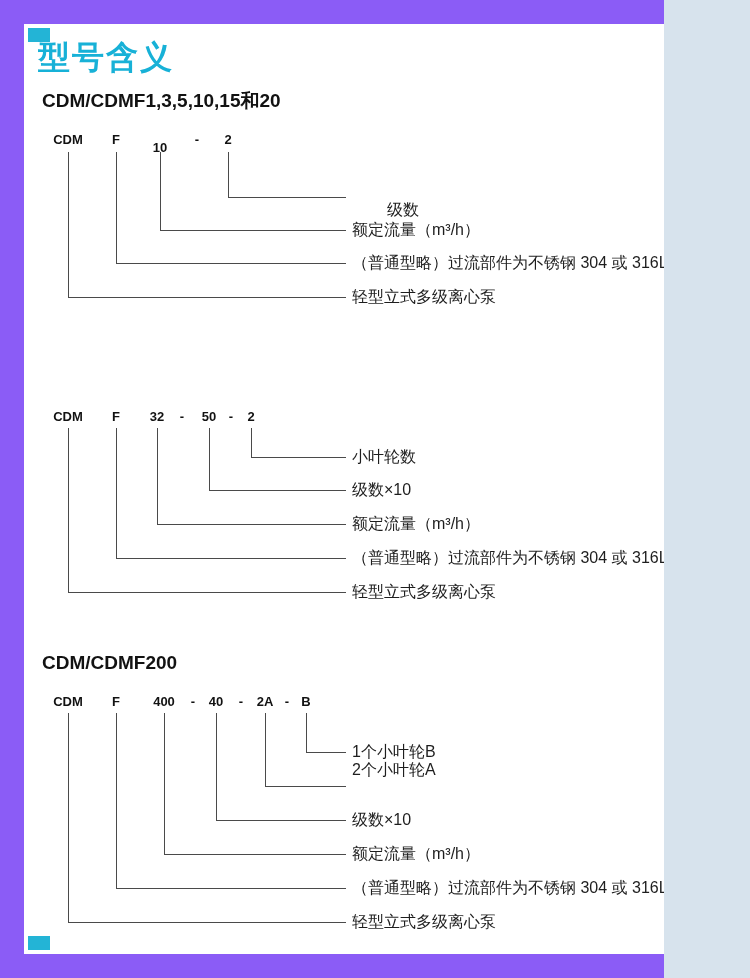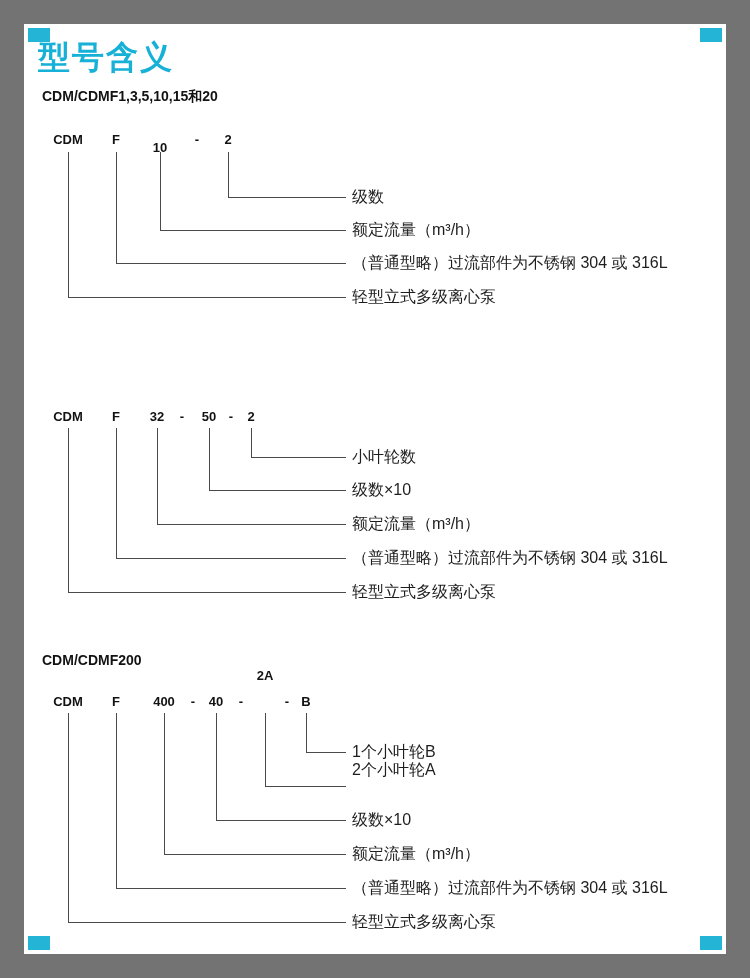--- a/index.html
+++ b/index.html
@@ -3,22 +3,22 @@
 <meta charset="utf-8">
 <style>
   html,body { margin:0; padding:0; }
   body {
     background:#d7e3ed;
     font-family:"Liberation Sans","DejaVu Sans",sans-serif;
     -webkit-font-smoothing:antialiased;
   }
   .frame {
     position:relative;
-    width:750px; height:978px;
-    background:#737373;
+    width:664px; height:978px;
+    background:#8b5cf6;
     overflow:hidden;
   }
   .page {
     position:absolute;
     left:24px; top:24px;
     width:702px; height:930px;
     background:#ffffff;
   }
   .corner {
     position:absolute;
@@ -34,21 +34,21 @@
     left:14px; top:12px;
     font-size:32px;
     font-weight:bold;
     color:#17b1d7;
     letter-spacing:2px;
     white-space:nowrap;
   }
   .heading {
     position:absolute;
     left:18px;
-    font-size:14px;
+    font-size:19px;
     font-weight:bold;
     color:#121212;
     white-space:nowrap;
   }
   .tok {
     position:absolute;
     transform:translateX(-50%);
     font-size:13px;
     font-weight:bold;
     color:#121212;
@@ -88,21 +88,21 @@
     <span class="tok" style="left:92px;  top:104px;">F</span>
     <span class="tok" style="left:136px; top:104px;margin-top:8px;">10</span>
     <span class="tok" style="left:173px; top:104px;">-</span>
     <span class="tok" style="left:204px; top:104px;">2</span>
 
     <div class="conn" style="left:204px; top:128px; width:117px; height:45px;"></div>
     <div class="conn" style="left:136px; top:128px; width:185px; height:78px;"></div>
     <div class="conn" style="left:92px;  top:128px; width:229px; height:111px;"></div>
     <div class="conn" style="left:44px;  top:128px; width:277px; height:145px;"></div>
 
-    <div class="lbl" style="top:173px;">级数</div>
+    <div class="lbl" style="top:186px;margin-left:35px;">级数</div>
     <div class="lbl" style="top:206px;">额定流量（m³/h）</div>
     <div class="lbl" style="top:239px;">（普通型略）过流部件为不锈钢 304 或 316L</div>
     <div class="lbl" style="top:273px;">轻型立式多级离心泵</div>
 
 
     <span class="tok" style="left:44px;  top:381px;">CDM</span>
     <span class="tok" style="left:92px;  top:381px;">F</span>
     <span class="tok" style="left:133px; top:381px;">32</span>
     <span class="tok" style="left:158px; top:381px;">-</span>
     <span class="tok" style="left:185px; top:381px;">50</span>
@@ -122,21 +122,21 @@
     <div class="lbl" style="top:568px;">轻型立式多级离心泵</div>
 
     <div class="heading" style="top:628px;">CDM/CDMF200</div>
 
     <span class="tok" style="left:44px;  top:666px;">CDM</span>
     <span class="tok" style="left:92px;  top:666px;">F</span>
     <span class="tok" style="left:140px; top:666px;">400</span>
     <span class="tok" style="left:169px; top:666px;">-</span>
     <span class="tok" style="left:192px; top:666px;">40</span>
     <span class="tok" style="left:217px; top:666px;">-</span>
-    <span class="tok" style="left:241px; top:640px;text-align:right;">2A</span>
+    <span class="tok" style="left:241px; top:666px;text-align:right;">2A</span>
     <span class="tok" style="left:263px; top:666px;">-</span>
     <span class="tok" style="left:282px; top:666px;">B</span>
 
     <div class="conn" style="left:282px; top:689px; width:39px;  height:39px;"></div>
     <div class="conn" style="left:241px; top:689px; width:80px;  height:73px;"></div>
     <div class="conn" style="left:192px; top:689px; width:129px; height:107px;"></div>
     <div class="conn" style="left:140px; top:689px; width:181px; height:141px;"></div>
     <div class="conn" style="left:92px;  top:689px; width:229px; height:175px;"></div>
     <div class="conn" style="left:44px;  top:689px; width:277px; height:209px;"></div>
 

